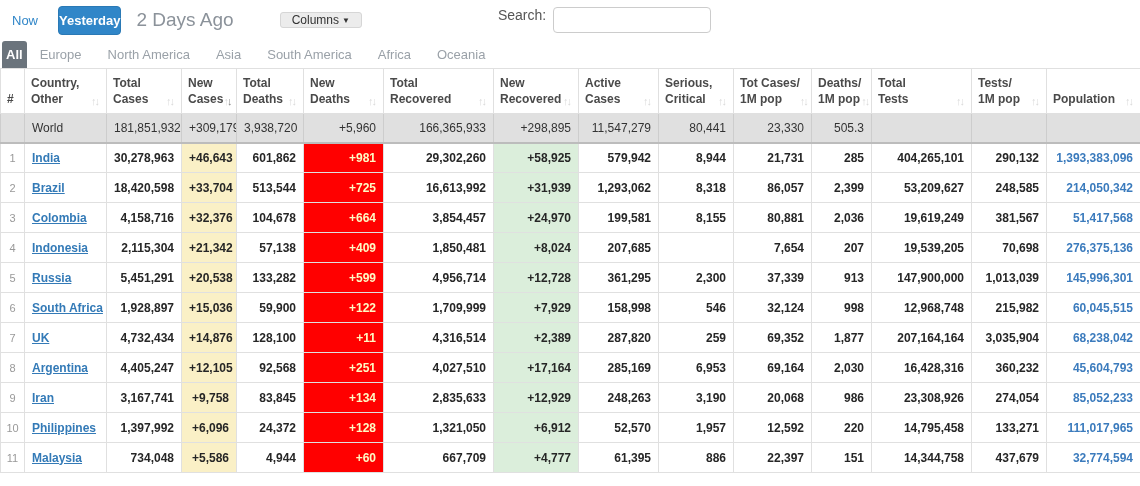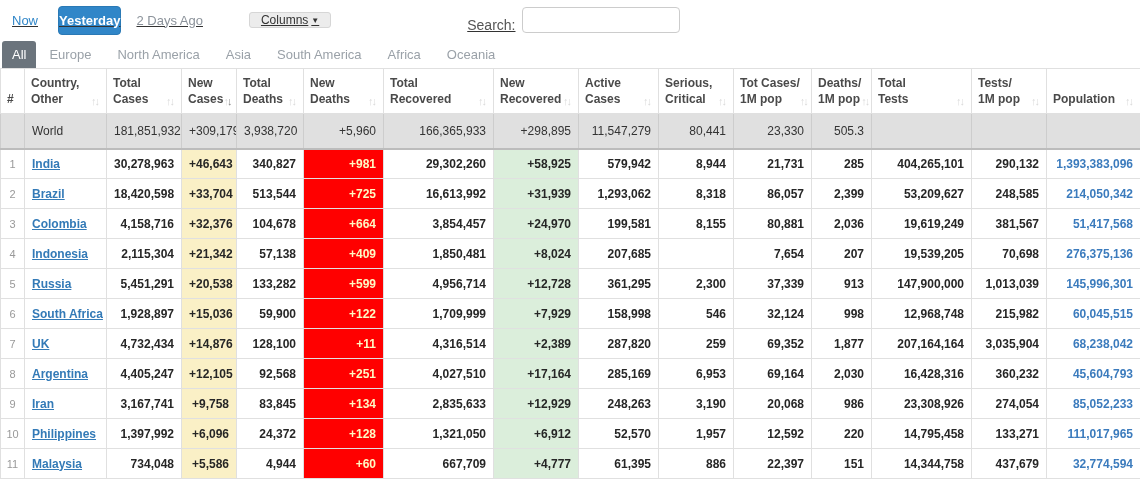--- a/index.html
+++ b/index.html
@@ -6,55 +6,55 @@
   html, body { margin: 0; padding: 0; }
   body {
     width: 1140px; height: 486px; overflow: hidden;
     background: #fff;
     font-family: "Liberation Sans", sans-serif;
     color: #333;
   }
   
   .toolbar {
     display: flex; align-items: center;
-    height: 40px; padding-left: 12px; text-decoration: underline;
+    height: 40px; padding-left: 12px;
   }
   .link-now { color: var(--accent, #3086c8); font-size: 13px; cursor: pointer; }
   .btn-yesterday {
     margin-left: 20px;
     background: var(--accent, #3086c8); color: #fff;
     border: 1px solid #2a79b5; border-radius: 4px;
     font-family: inherit; font-size: 13px; font-weight: bold;
     padding: 6px 0; cursor: pointer;
   }
-  .link-2days { margin-left: 15px; color: #8b929a; font-size: 13px; cursor: pointer; text-align: center; }
+  .link-2days { margin-left: 15px; color: #8b929a; font-size: 19px; cursor: pointer; text-align: center; }
   .btn-columns {
     margin-left: 46px;
     background: #ececec; color: #333;
     border: 1px solid #d6d6d6; border-radius: 3px;
     font-family: inherit; font-size: 12px;
     padding: 0 11px; cursor: pointer;
   }
   .caret { font-size: 8px; color: #333; margin-left: 3px; vertical-align: 1px; }
-  .search-wrap { margin-left: 136px; display: flex; align-items: flex-end; }
+  .search-wrap { margin-left: 136px; display: flex; align-items: flex-start; }
   .search-label { color: #555; font-size: 14px; margin-right: 7px; }
   .search-input {
     width: 158px; height: 26px;
     border: 1px solid #ccc; border-radius: 4px;
     font-family: inherit; font-size: 13px; padding: 0 6px;
   }
   
   .tabs { display: flex; align-items: flex-end; height: 28px; padding-left: 2px; }
   .tab {
     font-size: 13px; color: #9aa1a8; padding: 6px 13px 6px 13px;
     cursor: pointer; white-space: nowrap;
   }
   .tab.active {
-    background: var(--active-tab, #6b747c); color: #fff; font-weight: normal;
-    border-radius: 3px 3px 0 0; padding: 6px 10px;
+    background: var(--active-tab, #6b747c); color: #fff; font-weight: bold;
+    border-radius: 3px 3px 0 0; padding: 6px 4px;
   }
   
   table {
     border-collapse: collapse; table-layout: fixed; width: 1140px;
     font-size: 12px;
   }
   th, td { border: 1px solid #e0e0e0; overflow: hidden; white-space: nowrap; }
   thead tr { border-top: 1px solid #d8d8d8; border-bottom: 1px solid #cfcfcf; }
   th {
     height: 45px; padding: 4px 6px 6px 6px;
@@ -76,21 +76,21 @@
     color: var(--link, #337ab7); text-decoration: underline;
     font-weight: bold; cursor: pointer;
   }
   td.new-cases { background: var(--new-cases-bg, #faf0c6); }
   td.new-deaths { background: var(--new-deaths-bg, #ff0000); color: #fef9c3; }
   td.new-recovered { background: var(--new-recovered-bg, #dbeedb); }
   td.population { color: var(--pop-color, #3b7bbd); }
   tr.world td {
     background: var(--world-bg, #e0e0e0);
     font-weight: normal; color: #333;
-    border-color: #cdcdcd; height: 35px;
+    border-color: #cdcdcd; height: 29px;
   }
   tr.world { border-bottom: 2px solid #bcbcbc; }
 </style>
 </head>
 <body>
 
 <div class="app">
 
   <div class="toolbar">
     <span class="link-now">Now</span>
@@ -283,21 +283,21 @@
           <td>505.3</td>
           <td></td>
           <td></td>
           <td></td>
         </tr>
         <tr class="country-row">
           <td class="rank">1</td>
           <td class="country"><a class="country-link">India</a></td>
           <td>30,278,963</td>
           <td class="new-cases">+46,643</td>
-          <td>340,827</td>
+          <td>601,862</td>
           <td class="new-deaths">+981</td>
           <td>29,302,260</td>
           <td class="new-recovered">+58,925</td>
           <td>579,942</td>
           <td>8,944</td>
           <td>21,731</td>
           <td>285</td>
           <td>404,265,101</td>
           <td>290,132</td>
           <td class="population">1,393,383,096</td>

